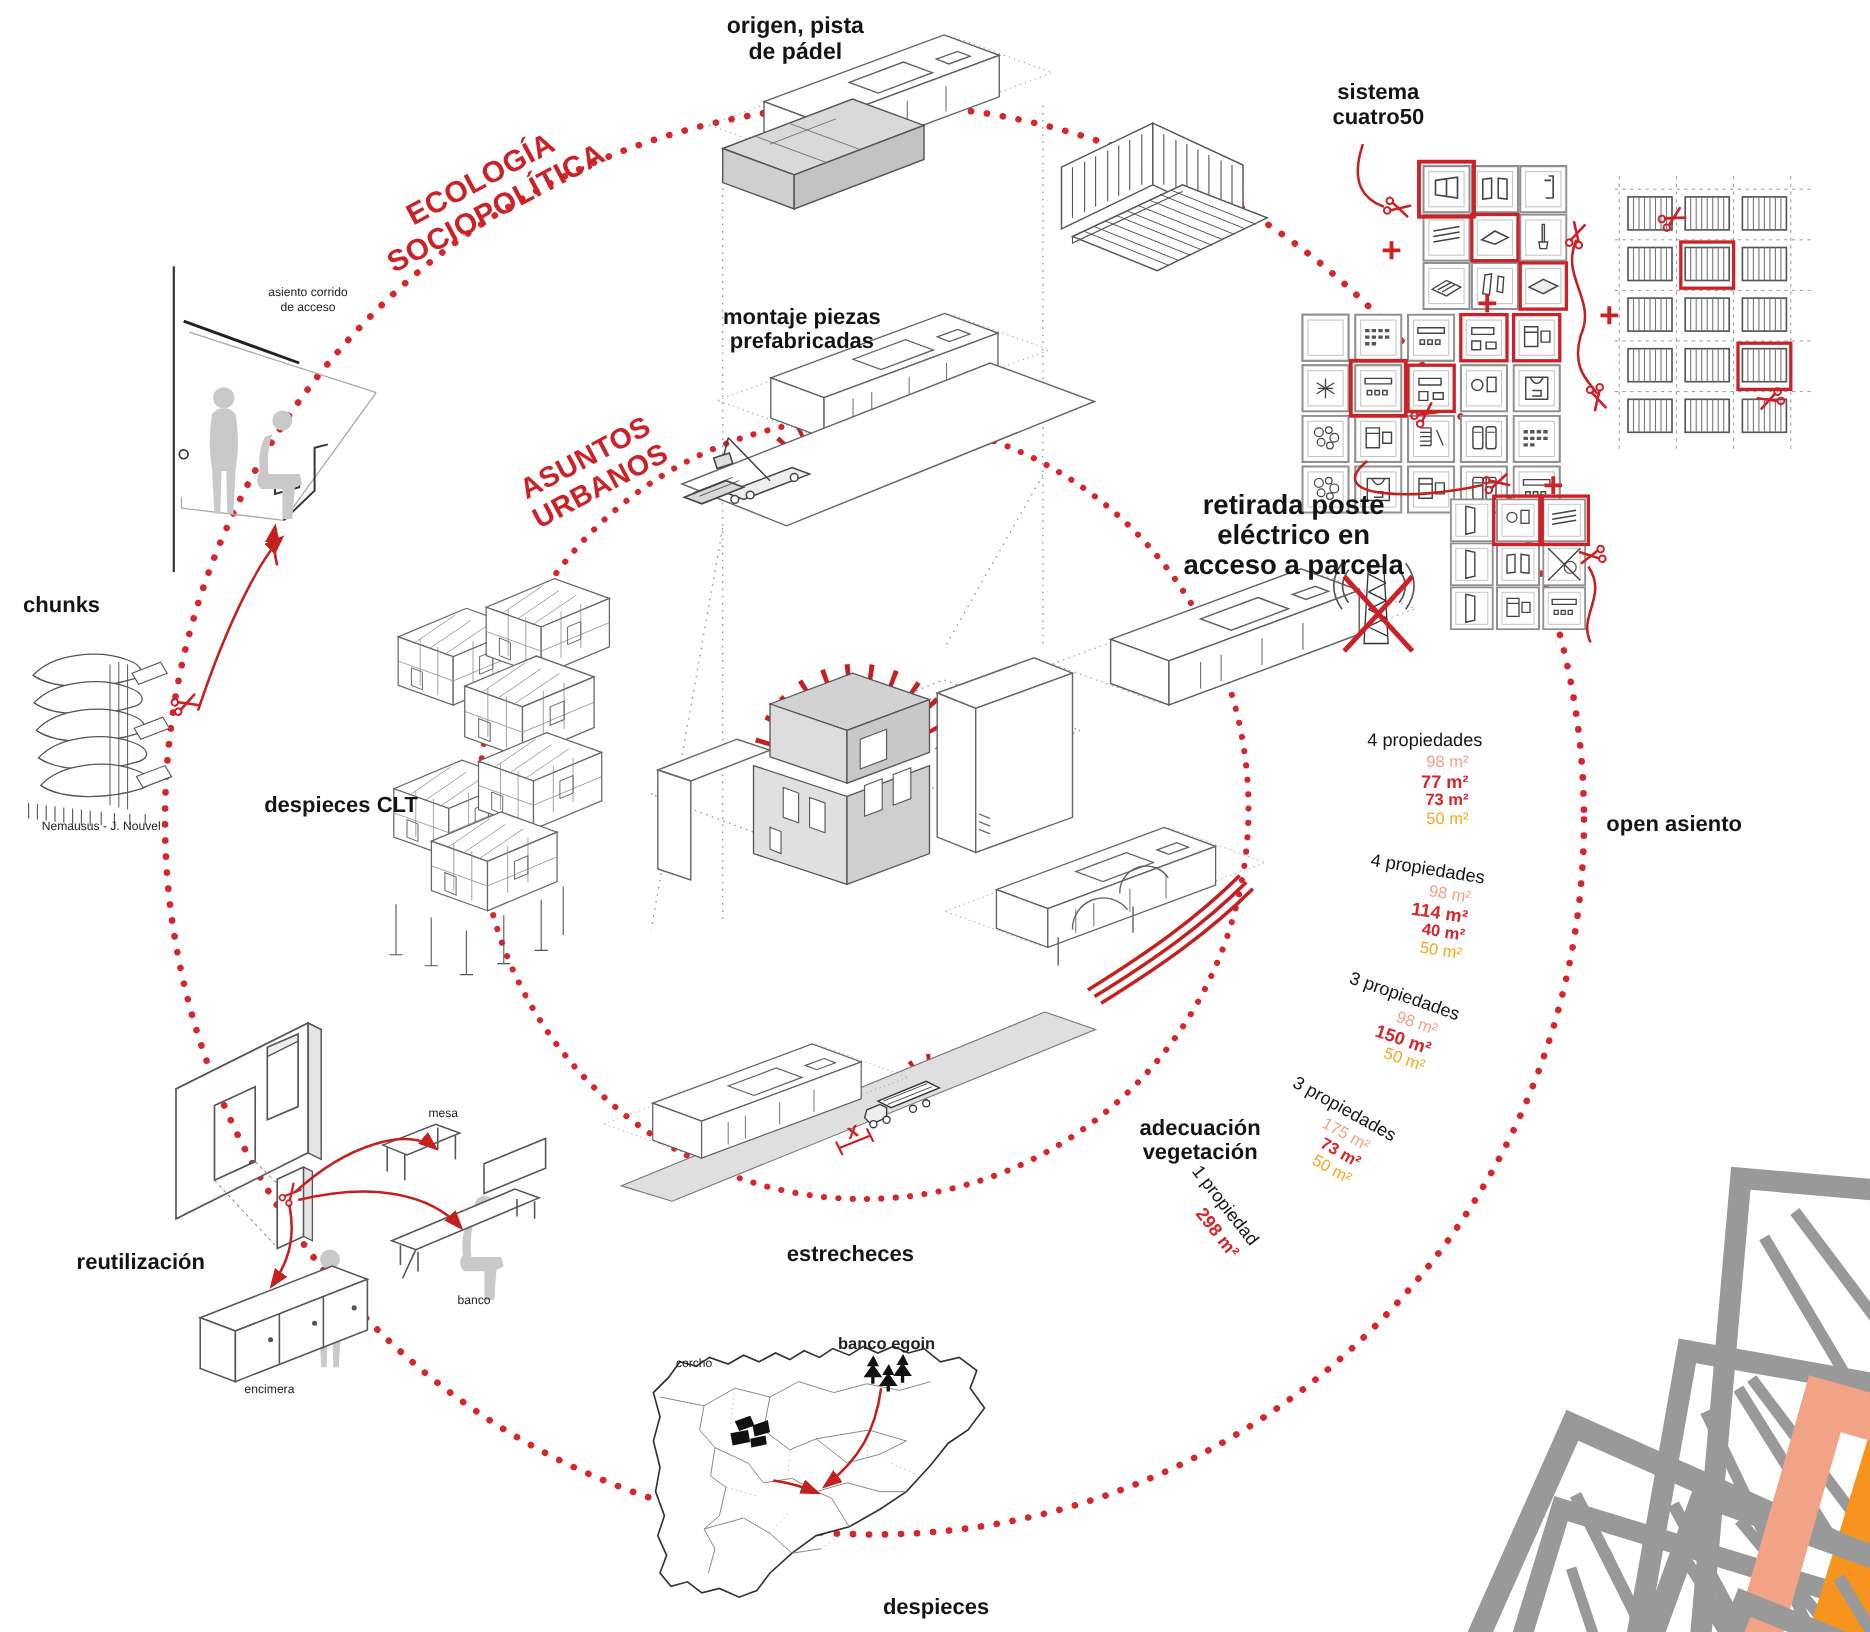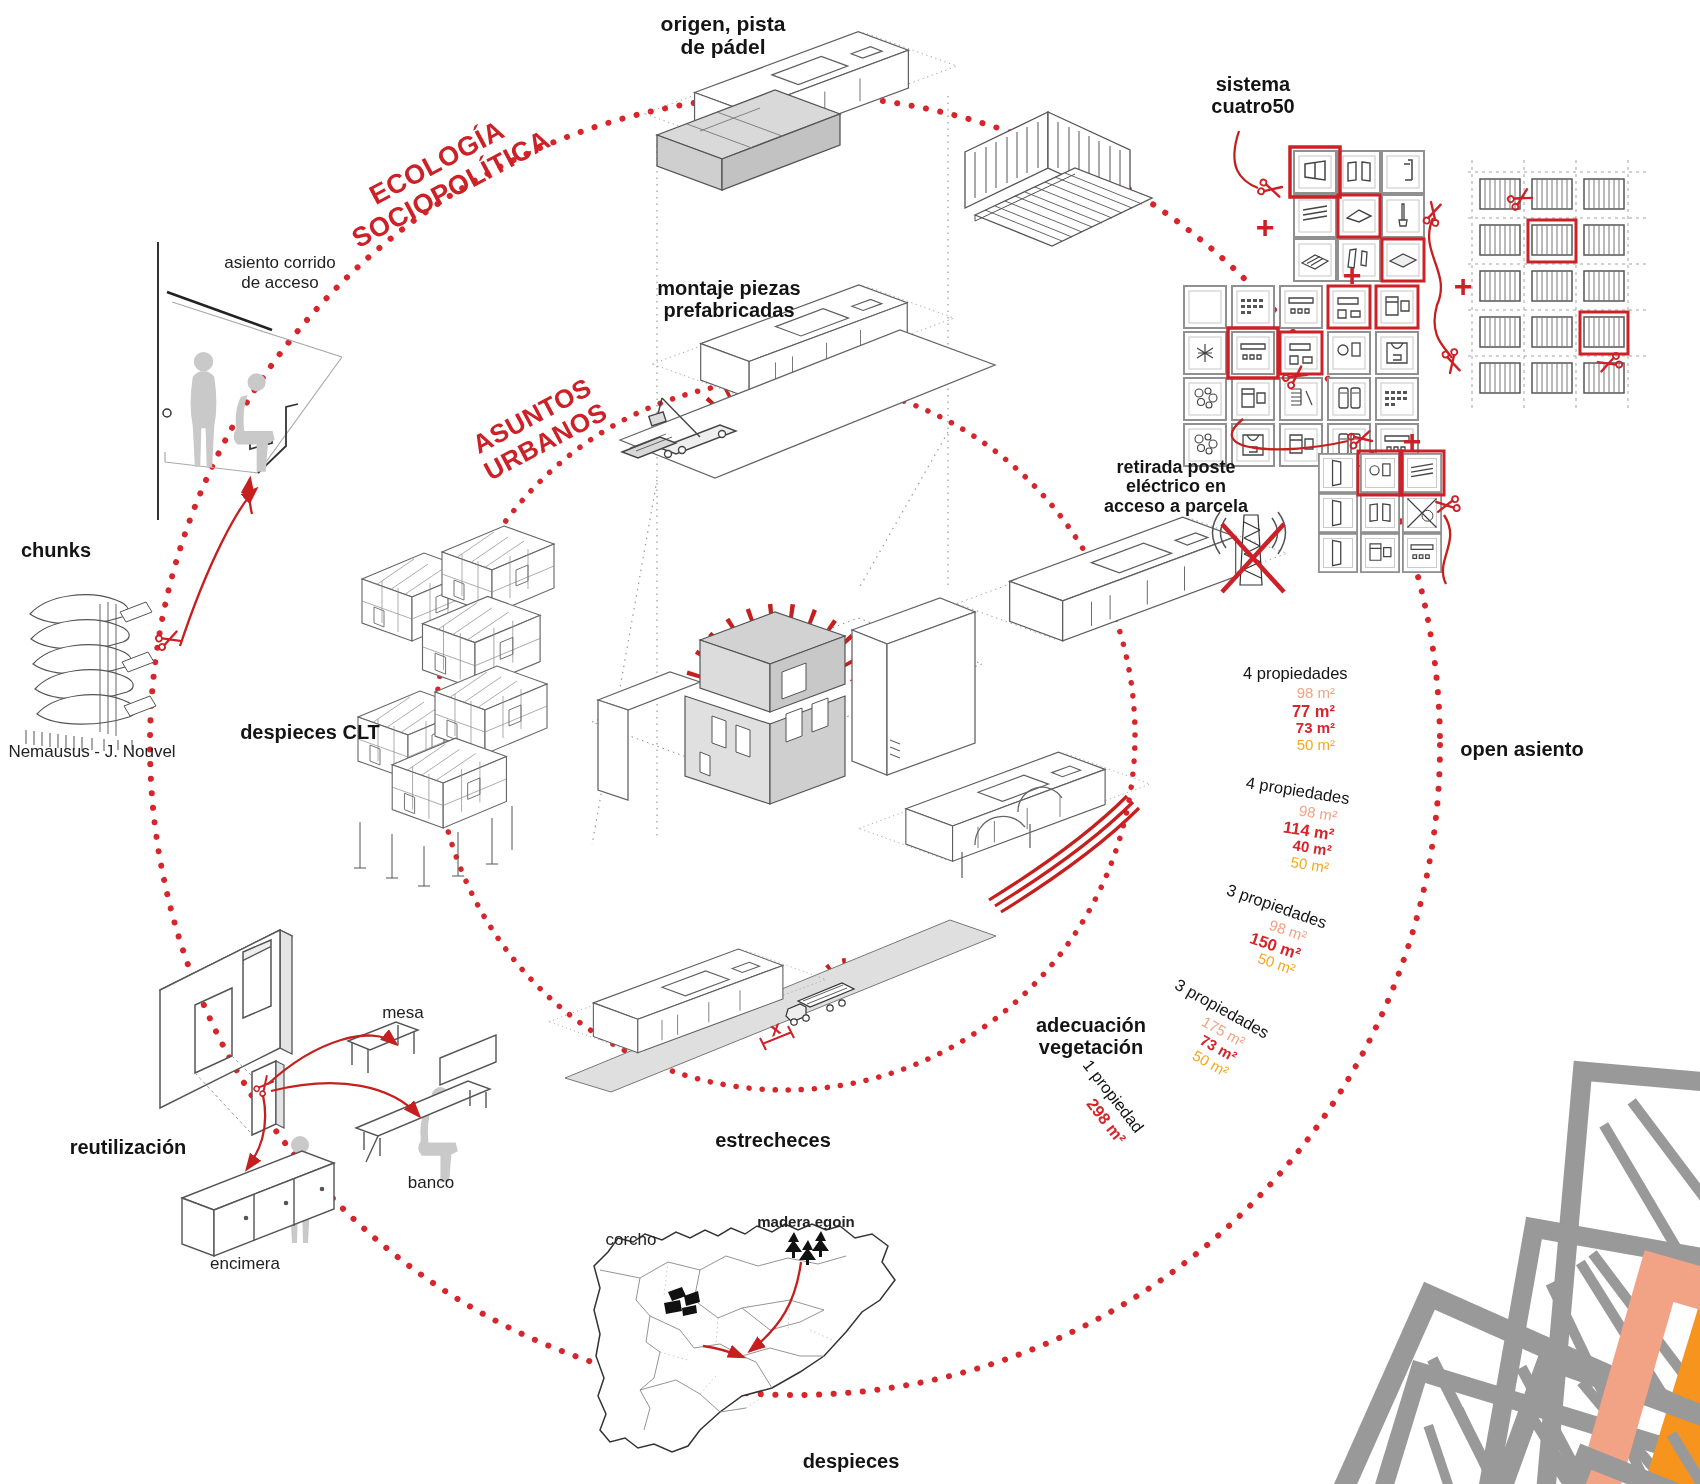--- a/index.html
+++ b/index.html
@@ -1,21 +1,21 @@
 <!DOCTYPE html>
 <html><head>
 <meta charset="utf-8">
 <style>
   html,body{margin:0;padding:0;background:#fff;}
   #canvas{position:relative;width:1700px;height:1484px;background:#fff;overflow:hidden;
           font-family:"Liberation Sans",sans-serif;}
   #art{position:absolute;left:0;top:0;}
   .lbl{position:absolute;transform:translate(-50%,-50%);font-weight:bold;font-size:20px;
        color:#141414;text-align:center;white-space:pre-line;line-height:1.08;}
-  .lbl-sm{position:absolute;transform:translate(-50%,-50%);font-weight:normal;font-size:17px;
+  .lbl-sm{position:absolute;transform:translate(-50%,-50%);font-weight:normal;font-size:11px;
        color:#222;text-align:center;white-space:pre-line;line-height:1.15;}
   .ring{position:absolute;font-weight:bold;font-size:27px;color:#cc2127;text-align:center;
        white-space:pre-line;line-height:1.12;letter-spacing:.5px;}
   .plus{position:absolute;transform:translate(-50%,-50%);color:#cc2127;font-weight:bold;
        font-size:32px;line-height:1;}
   .prop{position:absolute;color:#141414;}
   .prop .pl{font-size:16.5px;color:#141414;white-space:nowrap;display:block;}
   .areas{text-align:right;margin-top:2px;line-height:1.12;}
   .areas span{display:block;white-space:nowrap;}
   .a-salmon{color:#f2a386;font-size:15px;}
@@ -591,33 +591,33 @@
 cuatro50</div>
 <div class="ring" style="left:444px;top:176px;transform:translate(-50%,-50%) rotate(-28deg);">ECOLOGÍA
 SOCIOPOLÍTICA</div>
 <div class="ring" style="left:539px;top:429px;font-size:26px;transform:translate(-50%,-50%) rotate(-28deg);">ASUNTOS
 URBANOS</div>
 <div class="lbl-sm" style="left:280px;top:273px;">asiento corrido
 de acceso</div>
 <div class="lbl" style="left:56px;top:551px;">chunks</div>
 <div class="lbl-sm" style="left:92px;top:752px;">Nemausus - J. Nouvel</div>
 <div class="lbl" style="left:310px;top:733px;">despieces CLT</div>
-<div class="lbl" style="left:1176px;top:487px;font-size:18px;">retirada poste
+<div class="lbl" style="left:1176px;top:487px;font-size:25px;">retirada poste
 eléctrico en
 acceso a parcela</div>
 <div class="lbl" style="left:1522px;top:750px;">open asiento</div>
 <div class="lbl" style="left:1091px;top:1037px;">adecuación
 vegetación</div>
 <div class="lbl" style="left:128px;top:1148px;">reutilización</div>
 <div class="lbl-sm" style="left:403px;top:1013px;">mesa</div>
 <div class="lbl-sm" style="left:431px;top:1183px;">banco</div>
 <div class="lbl-sm" style="left:245px;top:1264px;">encimera</div>
 <div class="lbl" style="left:773px;top:1141px;">estrecheces</div>
 <div class="dimx" style="left:770px;top:1018px;transform:rotate(-22deg);">x</div>
-<div class="lbl-sm" style="left:806px;top:1222px;font-size:15px;font-weight:bold;">madera egoin</div>
+<div class="lbl-sm" style="left:806px;top:1222px;font-size:15px;font-weight:bold;">banco egoin</div>
 <div class="lbl-sm" style="left:631px;top:1240px;">corcho</div>
 <div class="lbl" style="left:851px;top:1462px;">despieces</div>
 
 <span class="plus" style="left:1265px;top:227px;">+</span>
 <span class="plus" style="left:1352px;top:275px;">+</span>
 <span class="plus" style="left:1463px;top:286px;">+</span>
 <span class="plus" style="left:1412px;top:441px;">+</span>
 
 <div class="prop" style="left:1243px;top:664px;width:92px;">
   <span class="pl">4 propiedades</span>

